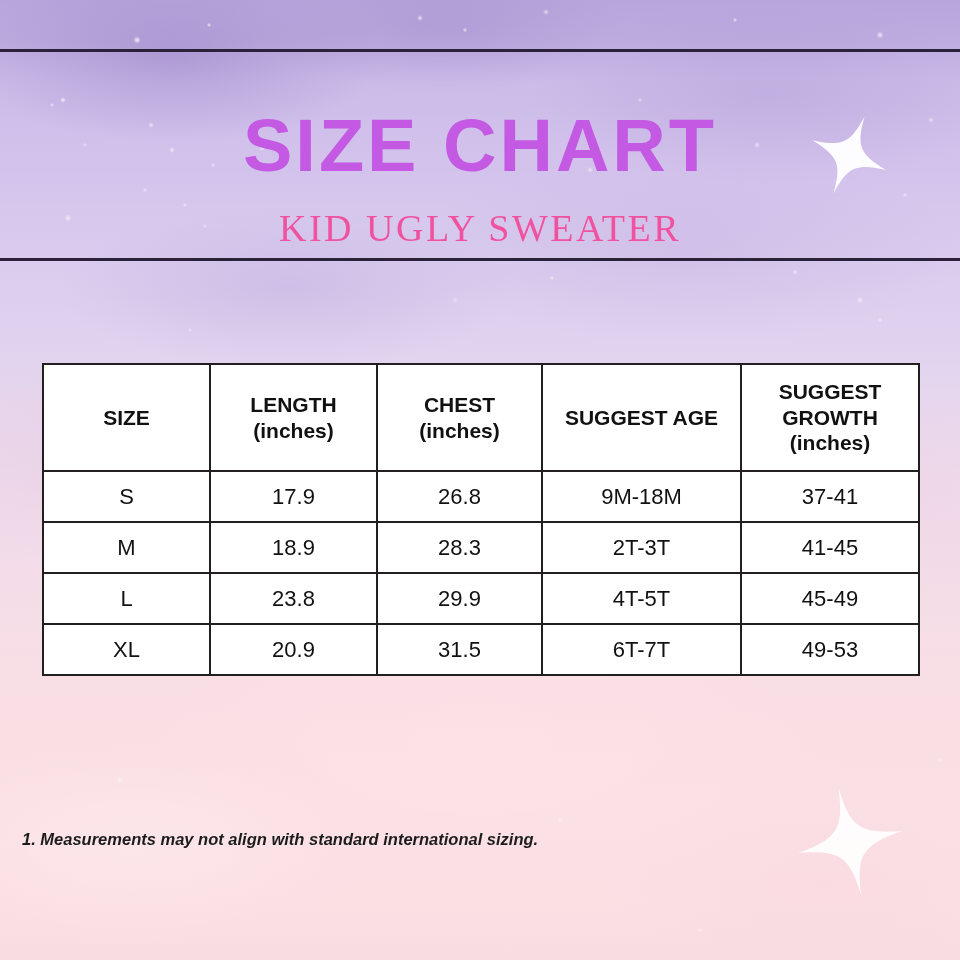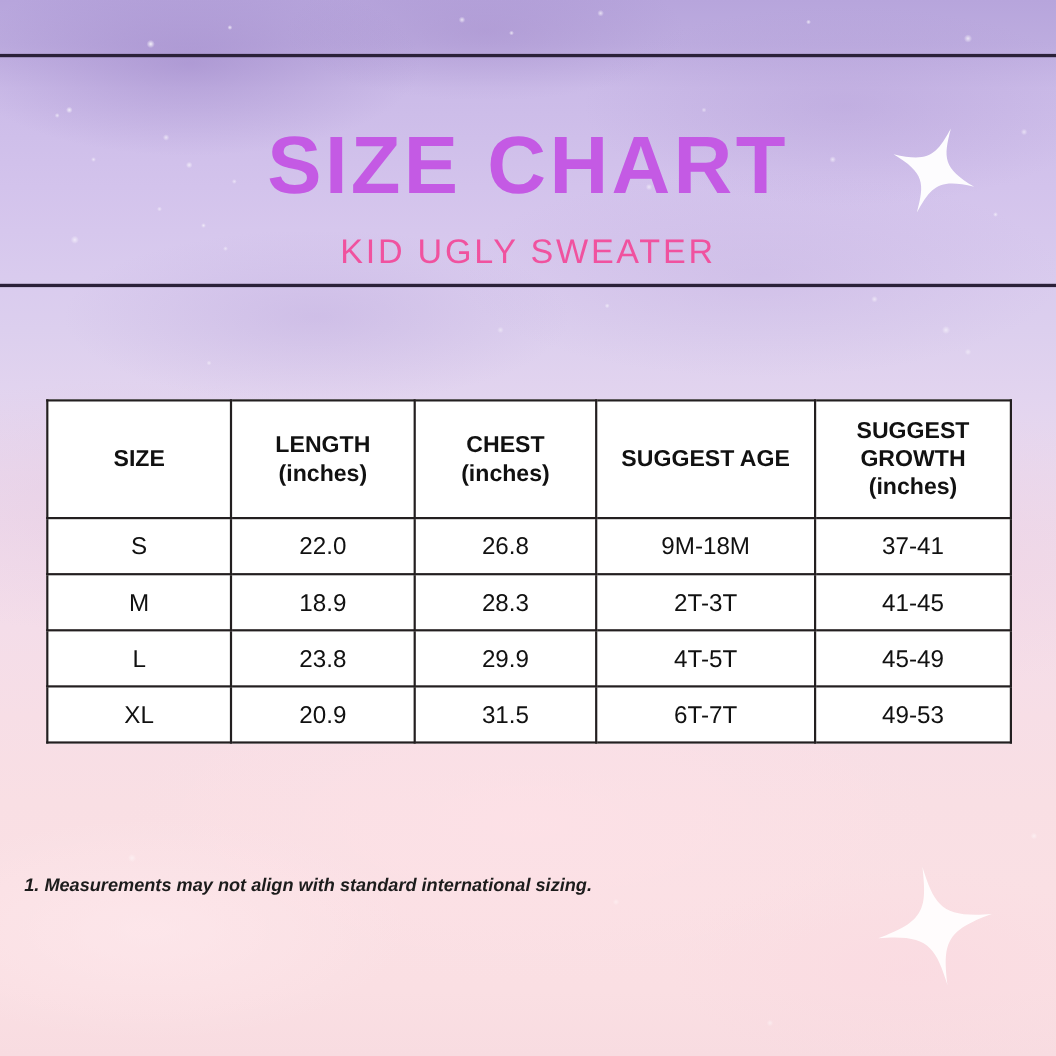--- a/index.html
+++ b/index.html
@@ -129,26 +129,27 @@
   }
   #page-title {
     font-size: 74px;
     font-weight: bold;
     letter-spacing: 3px;
     color: #c45ae4;
     line-height: 1;
     margin-top: 8px;
   }
   #page-subtitle {
-    font-size: 31px;
+    font-size: 38px;
     font-weight: normal;
     letter-spacing: 2.5px;
     color: #f0529f;
     line-height: 1;
     margin-top: 26px;
+    font-family: Liberation Serif, serif;
   }
 
   
   #size-table {
     position: absolute;
     left: 42px;
     top: 363px;
     width: 876px;
     border-collapse: collapse;
     background: #ffffff;
@@ -177,21 +178,21 @@
   #size-table col.c-chest  { width: 165px; }
   #size-table col.c-age    { width: 199px; }
   #size-table col.c-growth { width: 178px; }
 
   .hdr-sub { font-weight: bold; display: block; }
 
   
   #footnotes {
     position: absolute;
     left: 22px;
-    top: 792px;
+    top: 826px;
     width: 905px;
     font-size: 16.5px;
     font-style: italic;
     font-weight: bold;
     color: #1c1c1c;
     line-height: 1.62;
   }
   #footnotes .note { display: block; }
 </style>
 </head>
@@ -241,21 +242,21 @@
       </th>
       <th>
         <span>SUGGEST GROWTH</span>
         <span class="hdr-sub">(inches)</span>
       </th>
     </tr>
   </thead>
   <tbody>
     <tr>
       <td>S</td>
-      <td>22.0</td>
+      <td>17.9</td>
       <td>26.8</td>
       <td>9M-18M</td>
       <td>37-41</td>
     </tr>
     <tr>
       <td>M</td>
       <td>18.9</td>
       <td>28.3</td>
       <td>2T-3T</td>
       <td>41-45</td>

